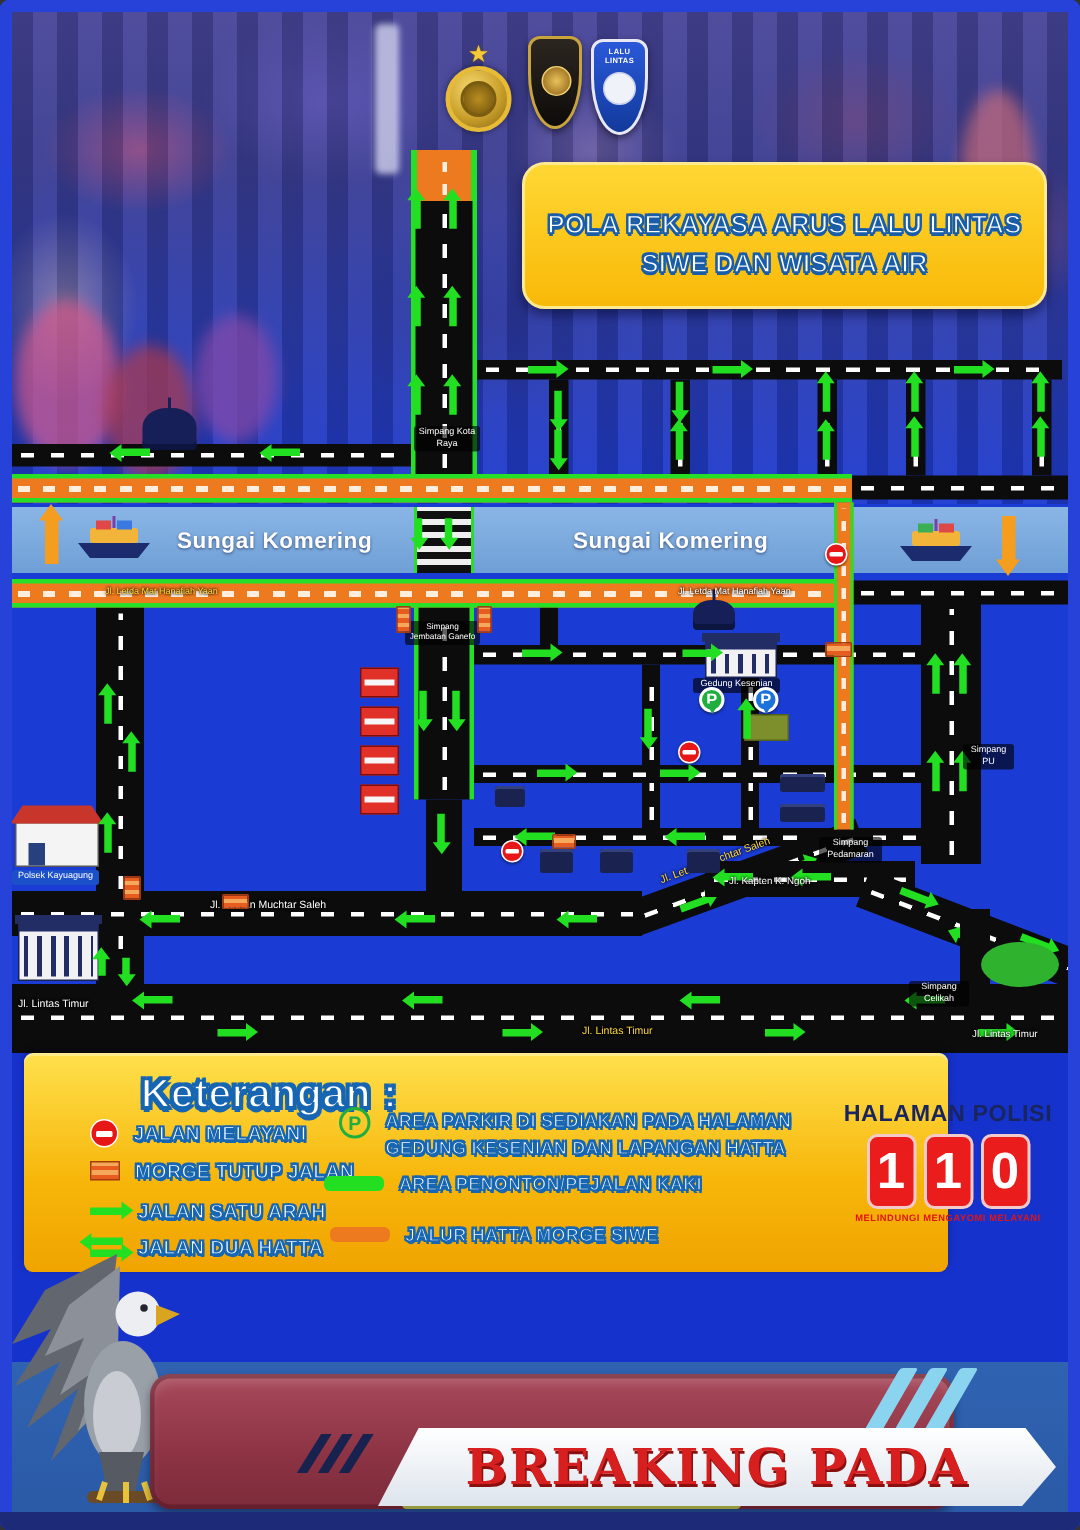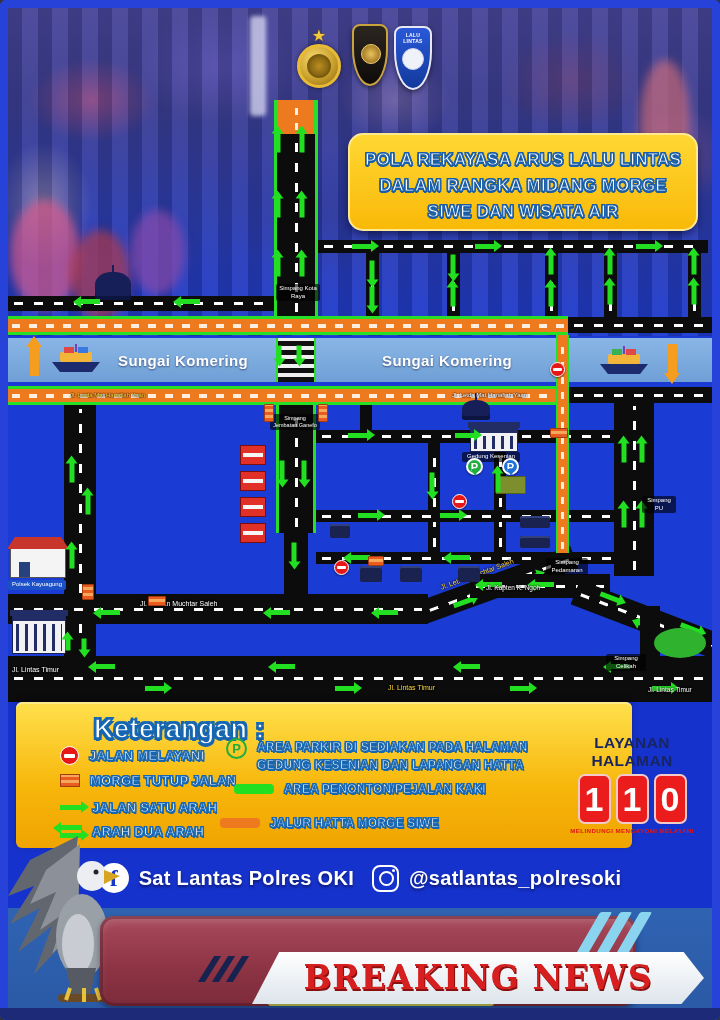--- a/index.html
+++ b/index.html
@@ -26,21 +26,21 @@
 #logo1 .star{position:absolute;left:50%;top:-4px;transform:translateX(-50%);color:#f5c93a;font-size:16px;text-shadow:0 0 2px #7a5a00}
 #logo1 .ring{position:absolute;left:9px;top:14px;width:44px;height:44px;border-radius:50%;background:radial-gradient(circle at 38% 32%,#f8d96e,#caa12c 55%,#8a6410);border:3px solid #e7bb36;box-shadow:0 0 4px rgba(0,0,0,.5)}
 #logo1 .ring::after{content:'';position:absolute;inset:7px;border-radius:50%;border:2px solid #7a5c10;background:radial-gradient(circle,#b98e20,#6d500c)}
 .shield{border:2px solid #c9a43c;border-radius:8px 8px 50% 50%/8px 8px 60% 60%;box-shadow:0 2px 5px rgba(0,0,0,.5)}
 #logo2{left:352px;top:24px;width:36px;height:62px;background:linear-gradient(180deg,#2c2620,#0d0b09)}
 #logo2::after{content:'';position:absolute;left:50%;top:46%;width:18px;height:18px;margin:-9px 0 0 -9px;border-radius:50%;background:radial-gradient(circle,#e8c35a,#8a5c14);border:1px solid #f0d070}
 #logo3{left:394px;top:26px;width:38px;height:64px;background:linear-gradient(180deg,#2a58d8,#123a9c);border-color:#e8e8f4}
 #logo3 .inner{position:absolute;left:50%;top:52%;width:22px;height:22px;margin:-11px 0 0 -11px;border-radius:50%;background:#f0f2fa;border:1px solid #c8d0ee}
 #logo3 .txt{position:absolute;top:4px;width:100%;text-align:center;color:#fff;font-size:5px;font-weight:bold;letter-spacing:.3px}
 
-#tbanner{position:absolute;left:348px;top:133px;width:350px;height:98px;z-index:6;background:linear-gradient(180deg,#ffd733,#f9b908);border:2px solid #ffe98f;border-radius:15px;box-shadow:0 4px 7px rgba(0,0,30,.45);text-align:center;padding-top:12px}
+#tbanner{position:absolute;left:348px;top:108px;width:350px;height:98px;z-index:6;background:linear-gradient(180deg,#ffd733,#f9b908);border:2px solid #ffe98f;border-radius:15px;box-shadow:0 4px 7px rgba(0,0,30,.45);text-align:center;padding-top:27px}
 #tbanner span{display:block;font-size:17px;line-height:1.52;font-weight:800;color:#fff;letter-spacing:.2px;-webkit-text-stroke:1.1px #1a5ea8;text-shadow:-1px -1px 0 #1a5ea8,1px -1px 0 #1a5ea8,-1px 1px 0 #1a5ea8,1px 1px 0 #1a5ea8,0 2px 0 #1a5ea8}
 
 .road{position:absolute;background:#0c0c0c;z-index:2}
 .rh::after{content:'';position:absolute;left:6px;right:6px;top:50%;height:3px;margin-top:-1.5px;background:repeating-linear-gradient(90deg,#fff 0 9px,transparent 9px 20px)}
 .rv::after{content:'';position:absolute;top:6px;bottom:6px;left:50%;width:3px;margin-left:-1.5px;background:repeating-linear-gradient(0deg,#fff 0 9px,transparent 9px 20px)}
 .edge{border-left:3px solid #26df26;border-right:3px solid #26df26}
 .orangeh{position:absolute;background:#ee7a20;border-top:3px solid #26df26;border-bottom:3px solid #26df26;z-index:3}
 .orangeh::after{content:'';position:absolute;left:4px;right:4px;top:50%;height:4px;margin-top:-2px;background:repeating-linear-gradient(90deg,#ffeedd 0 8px,transparent 8px 17px)}
 .orangev{position:absolute;background:#ee7a20;border-left:2px solid #26df26;border-right:2px solid #26df26;z-index:3}
 .orangev::after{content:'';position:absolute;top:4px;bottom:4px;left:50%;width:3px;margin-left:-1.5px;background:repeating-linear-gradient(0deg,#ffeedd 0 7px,transparent 7px 15px)}
@@ -143,21 +143,20 @@
     <div class="ring"></div>
   </div>
   <div class="logo shield" id="logo2"></div>
   <div class="logo shield" id="logo3">
     <div class="txt">LALU LINTAS</div>
     <div class="inner"></div>
   </div>
 
   <div id="tbanner">
     <span>POLA REKAYASA ARUS LALU LINTAS</span>
-    <span>DALAM RANGKA MIDANG MORGE</span>
     <span>SIWE DAN WISATA AIR</span>
   </div>
 
   <div class="road rv edge" style="left:274px;top:100px;width:44px;height:218px"></div>
   <div class="orangev" style="left:276px;top:100px;width:40px;height:34px"></div>
 
   <div class="road rh" style="left:318px;top:240px;width:390px;height:13px"></div>
   <div class="road rv" style="left:366px;top:253px;width:13px;height:64px"></div>
   <div class="road rv" style="left:447px;top:253px;width:13px;height:64px"></div>
   <div class="road rv" style="left:545px;top:253px;width:13px;height:64px"></div>
@@ -345,63 +344,57 @@
     </div>
     <div class="lrow" style="left:44px;top:98px">
       <span class="lar"></span>
       <span class="llabel">JALAN SATU ARAH</span>
     </div>
     <div class="lrow" style="left:44px;top:122px">
       <span class="twoway">
           <span class="lar rev"></span>
           <span class="lar"></span>
         </span>
-      <span class="llabel">ARAH DUA ARAH</span>
+      <span class="llabel">JALAN DUA HATTA</span>
     </div>
     <div class="lrow" style="left:210px;top:36px;align-items:flex-start">
       <span class="lpin">P</span>
       <span class="llabel" style="width:302px;font-size:12px;line-height:1.5">AREA PARKIR DI SEDIAKAN PADA HALAMAN GEDUNG KESENIAN DAN LAPANGAN HATTA</span>
     </div>
-    <div class="lrow" style="left:218px;top:80px">
+    <div class="lrow" style="left:200px;top:80px">
       <span class="lbar g"></span>
       <span class="llabel" style="font-size:12px">AREA PENONTON/PEJALAN KAKI</span>
     </div>
     <div class="lrow" style="left:204px;top:114px">
       <span class="lbar o"></span>
       <span class="llabel" style="font-size:12px">JALUR HATTA MORGE SIWE</span>
     </div>
     <div id="layanan">
-      <div class="ltitle">LAYANAN HALAMAN</div>
+      <div class="ltitle">HALAMAN POLISI</div>
       <div class="digits">
         <span>1</span>
         <span>1</span>
         <span>0</span>
       </div>
       <div class="ltag">MELINDUNGI MENGAYOMI MELAYANI</div>
     </div>
   </div>
 
-  <div id="social">
-    <span class="fbc">f</span>
-    <span class="soclbl">Sat Lantas Polres OKI</span>
-    <span class="ig"></span>
-    <span class="soclbl">@satlantas_polresoki</span>
-  </div>
 
   <div id="bottom"></div>
   <div id="maroon"></div>
   <div class="bstripe" style="left:584px;top:912px"></div>
   <div class="bstripe" style="left:604px;top:912px"></div>
   <div class="bstripe" style="left:624px;top:912px"></div>
   <div class="dslash" style="left:206px;top:956px"></div>
   <div class="dslash" style="left:220px;top:956px"></div>
   <div class="dslash" style="left:234px;top:956px"></div>
   <div id="olive"></div>
   <div id="whitebn">
-    <span>BREAKING NEWS</span>
+    <span>BREAKING PADA</span>
   </div>
 
   <svg id="eagle" width="150" height="196" viewBox="0 0 150 196">
     <g>
       <path d="M78 18 L30 42 L8 78 L34 68 L10 106 L40 90 L18 134 L52 108 L34 156 L66 122 Z" fill="#62676f"></path>
       <path d="M80 26 L46 52 L30 86 L56 74 L40 112 L66 94 L52 136 L78 110 Z" fill="#8b9099"></path>
       <ellipse cx="82" cy="118" rx="26" ry="42" fill="#9aa0a8"></ellipse>
       <ellipse cx="78" cy="126" rx="16" ry="30" fill="#c9ccd2"></ellipse>
       <circle cx="92" cy="58" r="15" fill="#eceef2"></circle>
       <polygon points="104,52 120,58 104,66" fill="#d9a520"></polygon>

